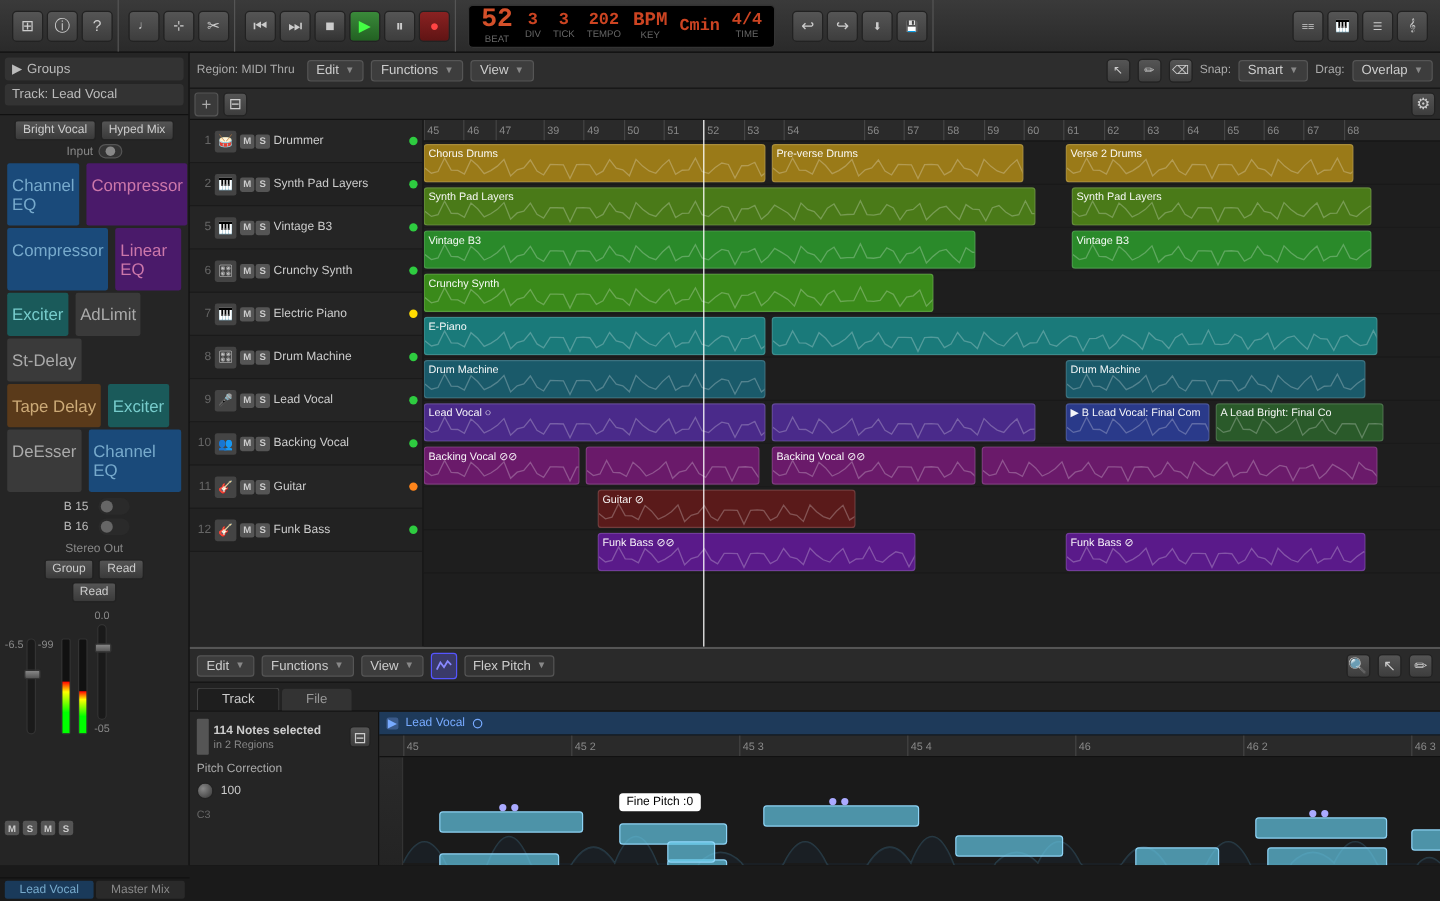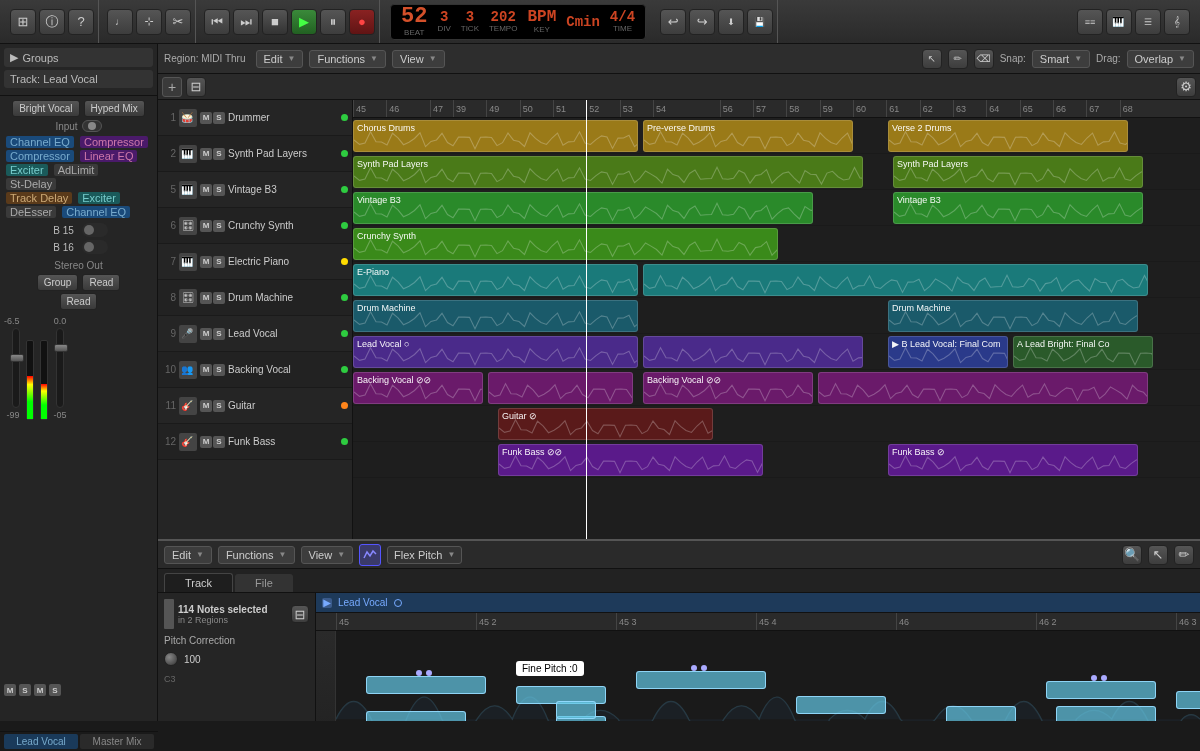--- a/index.html
+++ b/index.html
@@ -145,22 +145,22 @@
     .cs-btn-sm {
       background: linear-gradient(180deg, #555 0%, #3a3a3a 100%);
       border: 1px solid #222;
       border-radius: 3px;
       padding: 2px 6px;
       color: #ccc;
       font-size: 10px;
       cursor: pointer;
     }
     .plugin-slot {
-      font-size: 11px;
-      padding: 0 4px;
+      font-size: 14px;
+      padding: 10px 4px;
       margin: 1px 2px;
       border-radius: 2px;
       cursor: pointer;
     }
     .plugin-slot.blue { background: #1a4a7a; color: #7ac; }
     .plugin-slot.purple { background: #4a1a6a; color: #c7a; }
     .plugin-slot.teal { background: #1a5a5a; color: #7cc; }
     .plugin-slot.gray { background: #3a3a3a; color: #aaa; }
     .plugin-slot.orange { background: #5a3a1a; color: #ca7; }
 
@@ -721,21 +721,21 @@
           <div class="plugin-slot purple">Linear EQ</div>
         </div>
         <div style="display:flex;gap:2px;">
           <div class="plugin-slot teal">Exciter</div>
           <div class="plugin-slot gray">AdLimit</div>
         </div>
         <div style="display:flex;gap:2px;">
           <div class="plugin-slot gray">St-Delay</div>
         </div>
         <div style="display:flex;gap:2px;">
-          <div class="plugin-slot orange">Track Delay</div>
+          <div class="plugin-slot orange">Tape Delay</div>
           <div class="plugin-slot teal">Exciter</div>
         </div>
         <div style="display:flex;gap:2px;">
           <div class="plugin-slot gray">DeEsser</div>
           <div class="plugin-slot blue">Channel EQ</div>
         </div>
       </div>
 
       <div class="cs-row" style="margin-top:4px;">
         <span class="bus-label">B 15</span>
@@ -755,21 +755,21 @@
       <div style="display:flex;gap:4px;">
         <div class="cs-btn-sm">Group</div>
         <div class="cs-btn-sm">Read</div>
       </div>
       <div style="display:flex;gap:4px;margin-top:2px;">
         <div class="cs-btn-sm">Read</div>
       </div>
     </div>
 
     <div class="fader-area">
-      <div style="display:flex;flex-direction:column;align-items:flex-end;gap:2px;">
+      <div style="display:flex;align-items:flex-start;gap:2px;">
         <div style="font-size:9px;color:#888;">-6.5</div>
         <div class="fader-track">
           <div class="fader-thumb" style="bottom: 45px;"></div>
         </div>
         <div style="font-size:9px;color:#888;">-99</div>
       </div>
       <div style="display:flex;flex-direction:column;align-items:center;">
         <div class="meter-bar">
           <div class="meter-fill" style="height:55%;"></div>
         </div>
@@ -947,21 +947,21 @@
     <span class="track-name">Funk Bass</span>
     <div class="track-led led-green"></div>
   </div>
           </div>
 
         <div id="timeline-area">
           <div id="timeline-ruler">
 
           <div class="ruler-mark" style="left: 0px;">45</div>
               <div class="ruler-mark" style="left: 33.3333px;">46</div>
-              <div class="ruler-mark" style="left: 77px; text-align: right;">47</div>
+              <div class="ruler-mark" style="left: 60px; text-align: right;">47</div>
               <div class="ruler-mark" style="left: 100px;">39</div>
               <div class="ruler-mark" style="left: 133.333px;">49</div>
               <div class="ruler-mark" style="left: 166.667px;">50</div>
               <div class="ruler-mark" style="left: 200px;">51</div>
               <div class="ruler-mark" style="left: 233.333px;">52</div>
               <div class="ruler-mark" style="left: 266.667px;">53</div>
               <div class="ruler-mark" style="left: 300px;">54</div>
               <div class="ruler-mark" style="left: 333.333px; margin-top: 32px;">55</div>
               <div class="ruler-mark" style="left: 366.667px;">56</div>
               <div class="ruler-mark" style="left: 400px;">57</div>

